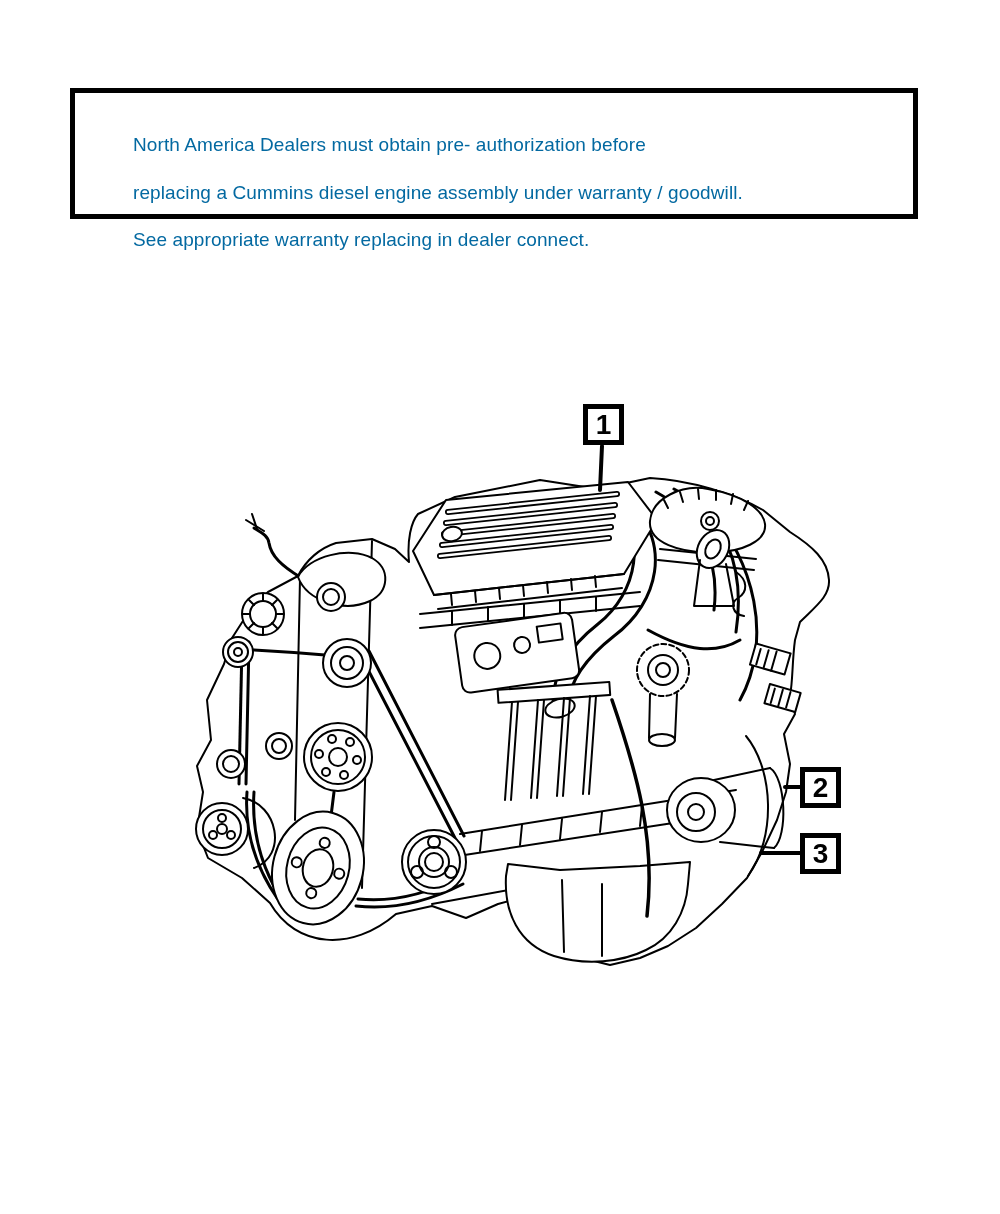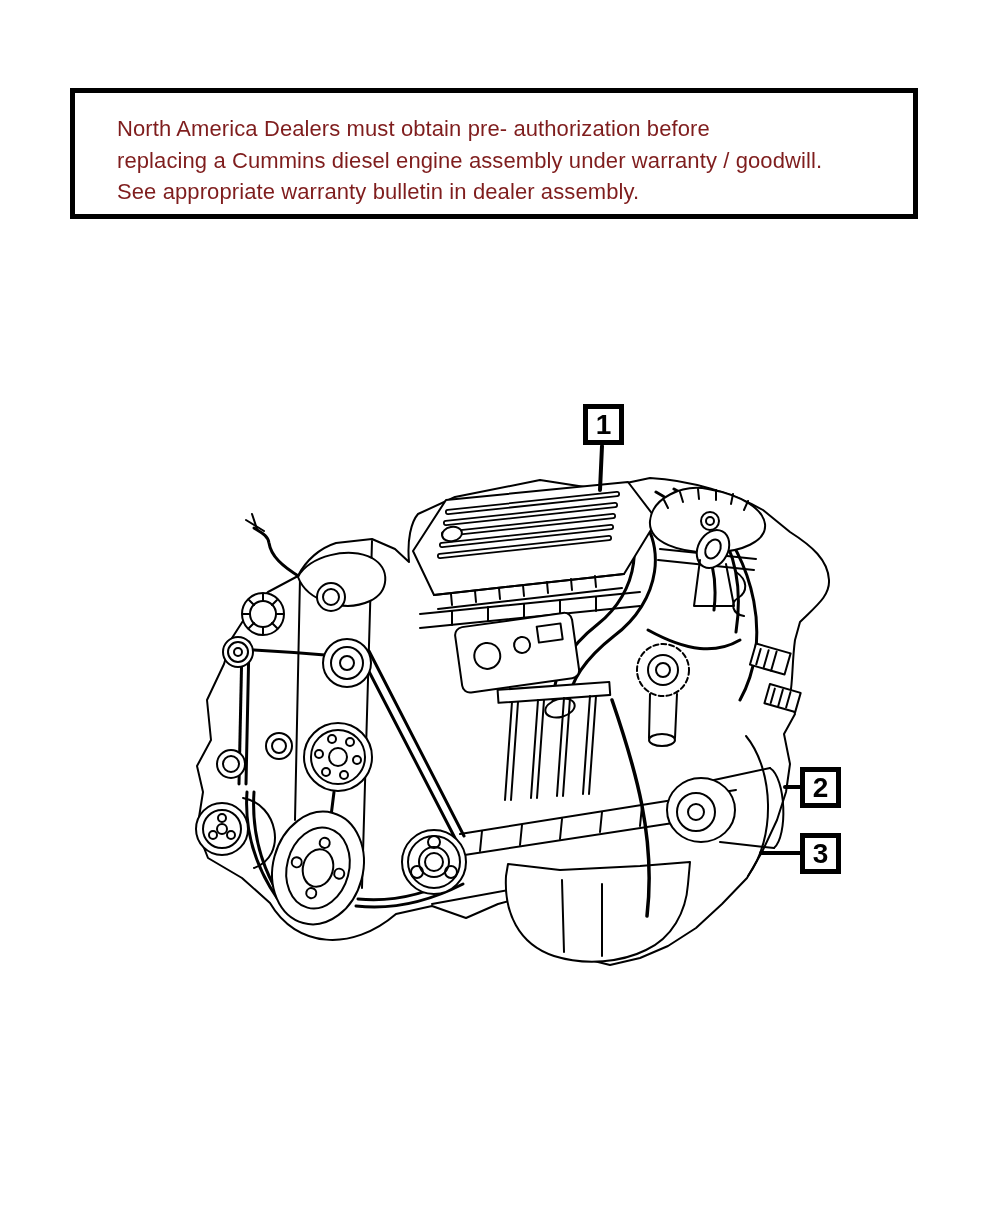--- a/index.html
+++ b/index.html
@@ -21,25 +21,25 @@
     box-sizing: border-box;
     background: #ffffff;
   }
   .notice-text {
     position: absolute;
     left: 42px;
     top: 20px;
     right: 20px;
   }
   .notice-line {
-    margin: 0;
-    font-size: 22px;
+    margin: 16px;
+    font-size: 19px;
     line-height: 31.5px;
     font-weight: 500;
-    color: #7f1d1d;
+    color: #0369a1;
     letter-spacing: 0.1px;
     white-space: nowrap;
   }
   .engine-svg {
     position: absolute;
     left: 0;
     top: 0;
     width: 1000px;
     height: 1214px;
   }
@@ -64,21 +64,21 @@
 </style>
 </head>
 <body>
 
 <div class="page">
 
   <div class="notice">
     <div class="notice-text">
       <p class="notice-line">North America Dealers must obtain pre- authorization before</p>
       <p class="notice-line">replacing a Cummins diesel engine assembly under warranty / goodwill.</p>
-      <p class="notice-line">See appropriate warranty bulletin in dealer assembly.</p>
+      <p class="notice-line">See appropriate warranty replacing in dealer connect.</p>
     </div>
   </div>
 
   <svg class="engine-svg" viewBox="0 0 1000 1214" aria-hidden="true">
     <g stroke="#000000" fill="none" stroke-width="2" stroke-linecap="round" stroke-linejoin="round">
 
       <path fill="#ffffff" d="
         M 409 562 C 407 540 411 522 418 514 L 455 497 L 540 480 L 598 489 L 650 478
         C 690 480 735 494 763 510 L 790 532 C 812 546 828 560 829 580
         C 830 596 816 606 800 622 L 795 640 C 792 662 793 680 790 696

